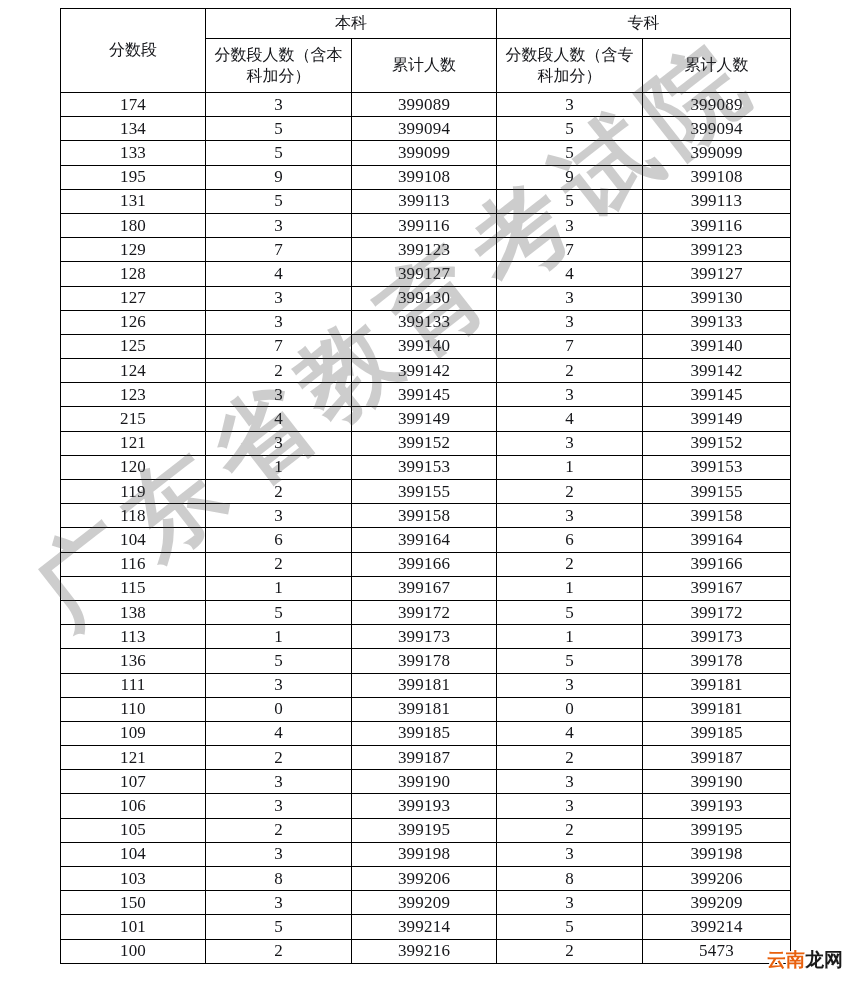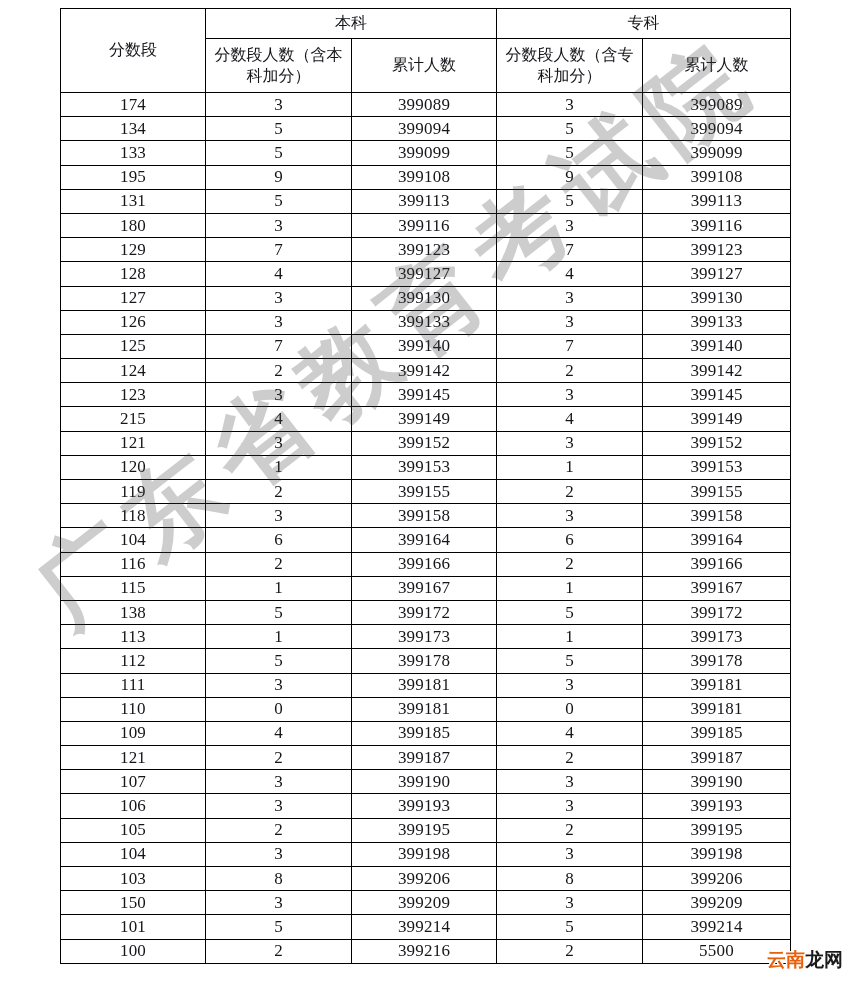--- a/index.html
+++ b/index.html
@@ -290,21 +290,21 @@
           <td>399172</td>
         </tr>
         <tr>
           <td>113</td>
           <td>1</td>
           <td>399173</td>
           <td>1</td>
           <td>399173</td>
         </tr>
         <tr>
-          <td>112</td>
+          <td>136</td>
           <td>5</td>
           <td>399178</td>
           <td>5</td>
           <td>399178</td>
         </tr>
         <tr>
           <td>111</td>
           <td>3</td>
           <td>399181</td>
           <td>3</td>
@@ -378,21 +378,21 @@
           <td>5</td>
           <td>399214</td>
           <td>5</td>
           <td>399214</td>
         </tr>
         <tr>
           <td>100</td>
           <td>2</td>
           <td>399216</td>
           <td>2</td>
-          <td>5500</td>
+          <td>5473</td>
         </tr>
       </tbody>
   </table>
 </div>
 
 <div id="wm-logo">
   <span class="lg-a">云南</span><span class="lg-b">龙网</span>
 </div>
 
 </body></html>

